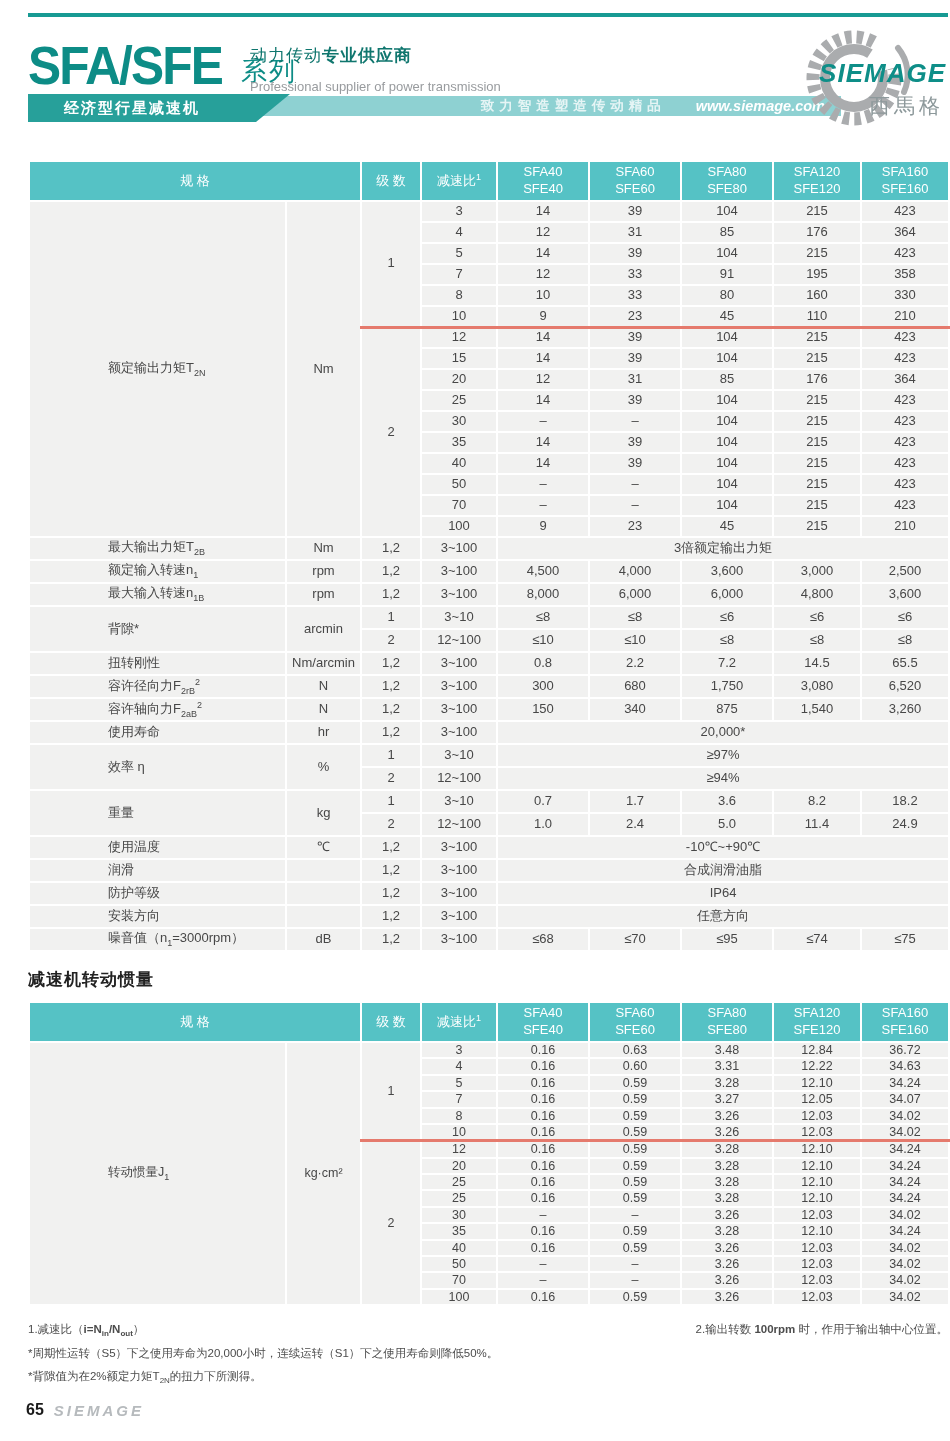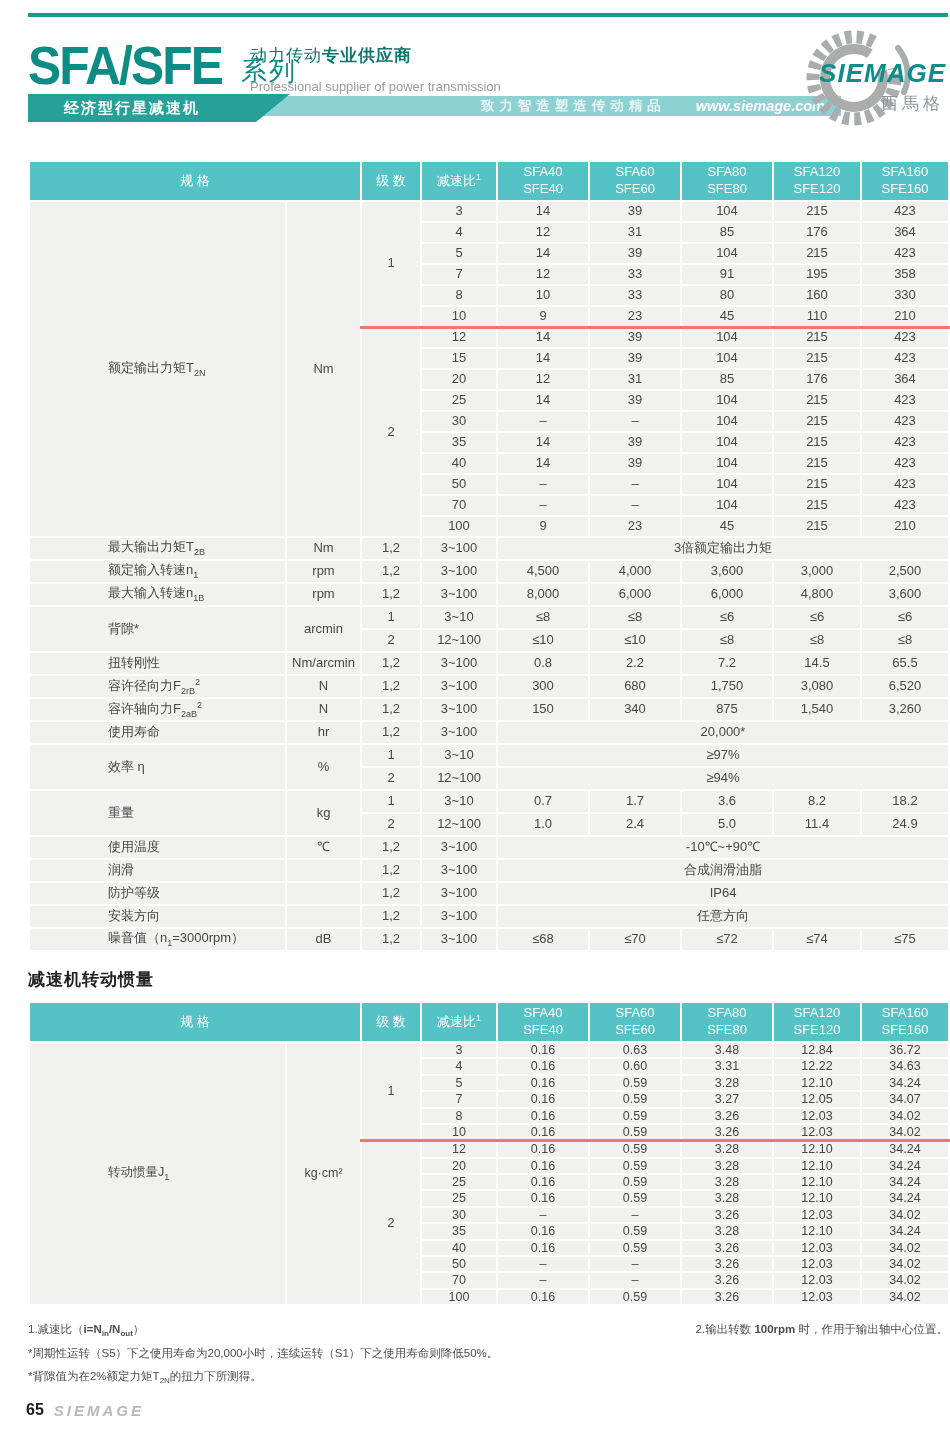--- a/index.html
+++ b/index.html
@@ -21,21 +21,21 @@
   .band-light { position:absolute; left:235px; top:96px; width:606px; height:20px; background:#8ed1d2;
     display:flex; justify-content:flex-end; align-items:center; gap:30px; padding-right:16px; }
   .slogan { font-size:13.5px; font-weight:bold; color:rgba(255,255,255,.78); letter-spacing:5px; }
   .url { font-size:14.5px; font-weight:bold; font-style:italic; color:#ffffff; }
   .band-dark { position:absolute; left:28px; top:94px; width:262px; height:28px; background:#27a09a;
     clip-path:polygon(0 0,100% 0,calc(100% - 34px) 100%,0 100%); }
   .band-dark span { display:block; line-height:28px; padding-left:36px; font-size:15px; font-weight:bold; color:#ffffff; letter-spacing:2px; }
   .logo { position:absolute; right:2px; top:18px; width:158px; height:118px; }
   .logo svg { position:absolute; left:0; top:0; }
   .logo-name { position:absolute; right:2px; top:40px; font-size:26px; font-weight:800; font-style:italic; color:#0e8e88; letter-spacing:1px; }
-  .logo-cn { position:absolute; right:4px; top:74px; font-size:17px; color:#8d999b; font-family:"Liberation Serif", serif; letter-spacing:4px; }
+  .logo-cn { position:absolute; right:4px; top:74px; font-size:21px; color:#8d999b; font-family:"Liberation Serif", serif; letter-spacing:4px; }
   
   .content { position:absolute; left:28px; top:160px; width:920px; }
   .title { font-size:21px; font-weight:bold; color:#13a099; margin:0 0 20px 0; letter-spacing:.5px; }
   table.datatable { width:920px; border-collapse:collapse; table-layout:fixed; }
   .datatable th { background:#55c2c5; color:#ffffff; font-weight:normal; font-size:13px; line-height:1.3;
     border:2px solid #ffffff; height:40px; text-align:center; padding:0; }
   .datatable td { background:#f1f1f0; border:2px solid #ffffff; font-size:13px; color:#474747;
     text-align:center; padding:0; line-height:1.15; }
   .datatable td.label { text-align:left; padding-left:78px; }
   .datatable sub { font-size:9px; }
@@ -394,21 +394,21 @@
             <td>3~100</td>
             <td colspan="5">任意方向</td>
           </tr>
           <tr>
             <td class="label">噪音值（n<sub>1</sub>=3000rpm）</td>
             <td class="unit">dB</td>
             <td class="stage">1,2</td>
             <td>3~100</td>
             <td>≤68</td>
             <td>≤70</td>
-            <td>≤72</td>
+            <td>≤95</td>
             <td>≤74</td>
             <td>≤75</td>
           </tr>
         </tbody>
       </table>
     <h2 class="subtitle">减速机转动惯量</h2>
     <table id="inertia-table" class="datatable inertia">
         <colgroup>
           <col style="width: 257px;">
           <col style="width: 75px;">

